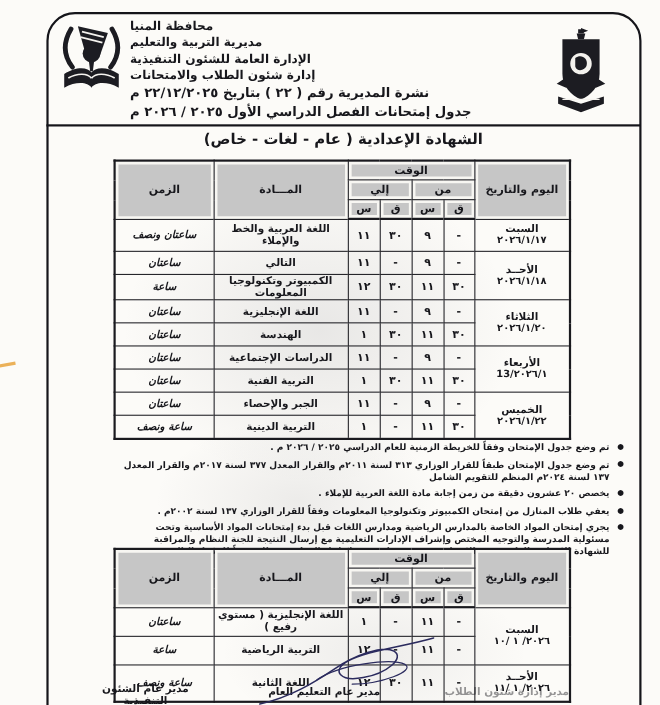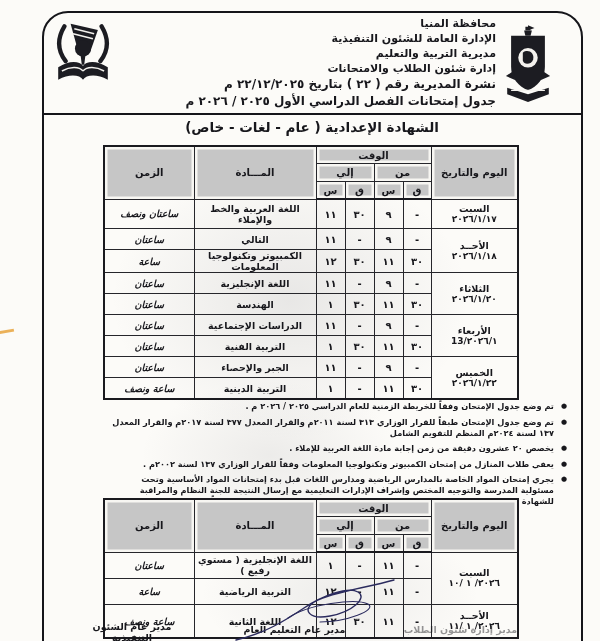--- a/index.html
+++ b/index.html
@@ -16,21 +16,21 @@
   .hmark{position:absolute;left:-2px;top:330px;width:16px;height:3px;background:#e8a33d;
          transform:rotate(-10deg);opacity:.85;z-index:2;}
 
   .frame{position:absolute;left:42px;top:11px;width:537px;height:700px;
          border:2.5px solid #15151a;border-radius:26px 26px 0 0;z-index:1;}
 
   .logo{position:absolute;z-index:2;}
   .logo-left{left:52px;top:15px;}
   .logo-right{left:502px;top:24px;}
 
-  .hgroup{position:absolute;left:136px;top:16px;width:360px;text-align:right;z-index:2;}
+  .hgroup{position:absolute;left:118px;top:16px;width:360px;text-align:left;z-index:2;}
   .hline{font-weight:bold;font-size:11px;line-height:15px;}
   .hline-big{font-weight:bold;font-size:12px;line-height:16.5px;}
 
   .hr-div{position:absolute;left:42px;top:113px;width:540px;border-top:2px solid #15151a;z-index:2;}
 
   .sec-title{position:absolute;left:42px;top:119px;width:540px;text-align:center;
              font-weight:bold;font-size:13.5px;z-index:2;}
 
   table.sched{position:absolute;border-collapse:collapse;table-layout:fixed;direction:rtl;
               z-index:2;border:2.5px solid #1a1a1f;}
@@ -97,22 +97,22 @@
     <path d="M14 16 H66 V64 C66 82 54 94 40 100 C26 94 14 82 14 64 Z" fill="#1c1c22"></path>
     <circle cx="40" cy="50" r="15" fill="#f4f2ee"></circle>
     <path d="M32 42 C40 36 50 42 48 52 C46 60 34 62 32 54 Z" fill="#1c1c22"></path>
     <path d="M6 78 L18 70 L20 84 Z M74 78 L62 70 L60 84 Z" fill="#1c1c22"></path>
     <path d="M8 96 L40 106 L72 96 L72 106 L40 118 L8 106 Z" fill="#1c1c22"></path>
     <path d="M14 100 L66 100" stroke="#f4f2ee" stroke-width="2"></path>
   </svg>
 
   <div class="hgroup">
     <div class="hline">محافظة المنيا</div>
+    <div class="hline">مديرية التربية والتعليم</div>
     <div class="hline">الإدارة العامة للشئون التنفيذية</div>
-    <div class="hline">مديرية التربية والتعليم</div>
     <div class="hline">إدارة شئون الطلاب والامتحانات</div>
     <div class="hline-big">نشرة المديرية رقم ( ٢٢ ) بتاريخ ٢٢/١٢/٢٠٢٥ م</div>
     <div class="hline-big">جدول إمتحانات الفصل الدراسي الأول ٢٠٢٥ / ٢٠٢٦ م</div>
   </div>
 
   <div class="hr-div"></div>
 
   <div class="sec-title">الشهادة الإعدادية ( عام - لغات - خاص)</div>
 
   <table class="sched t1">

